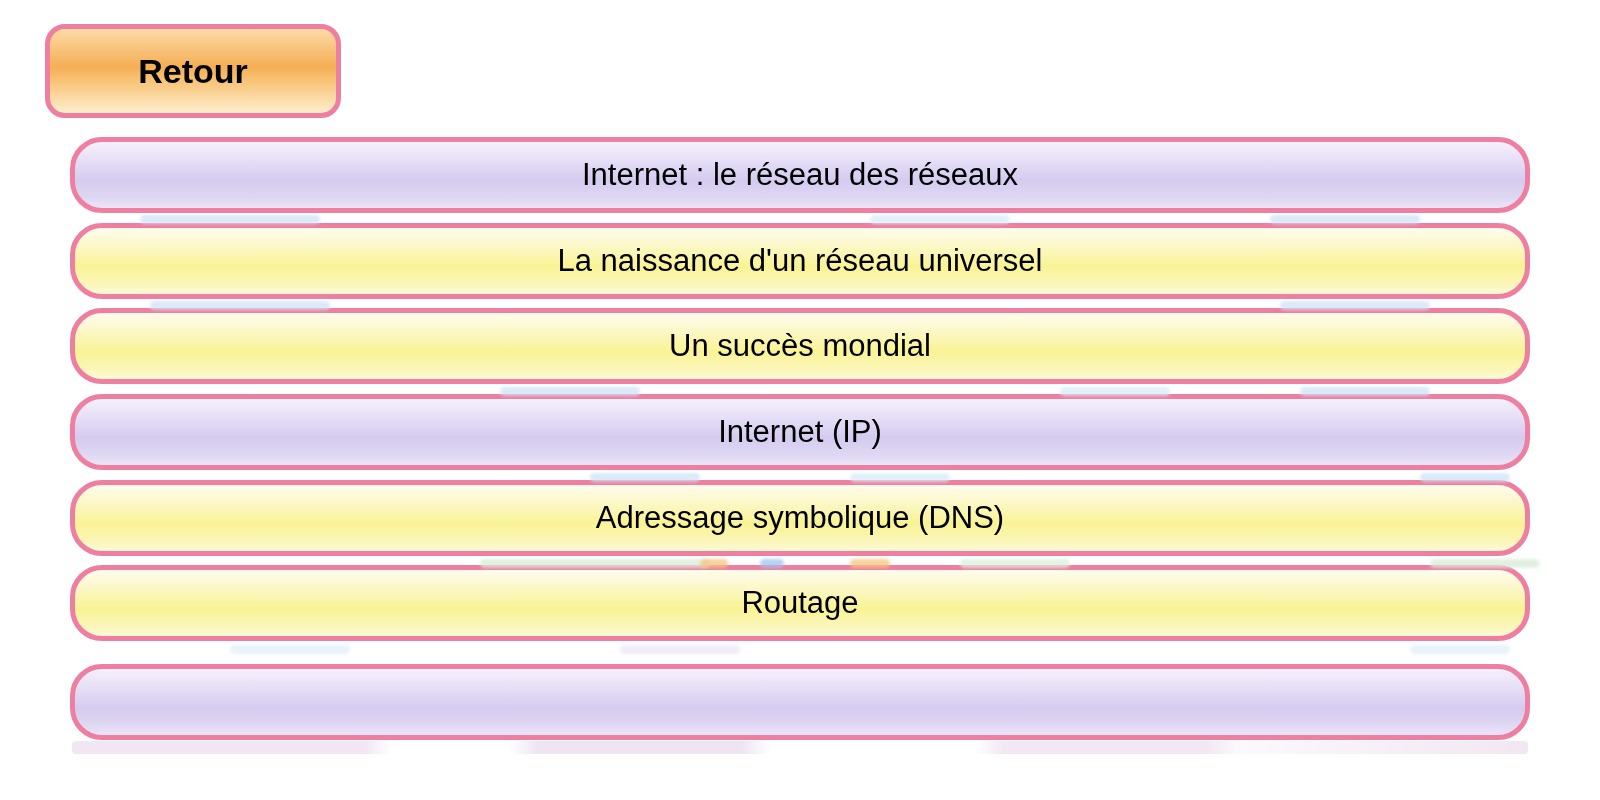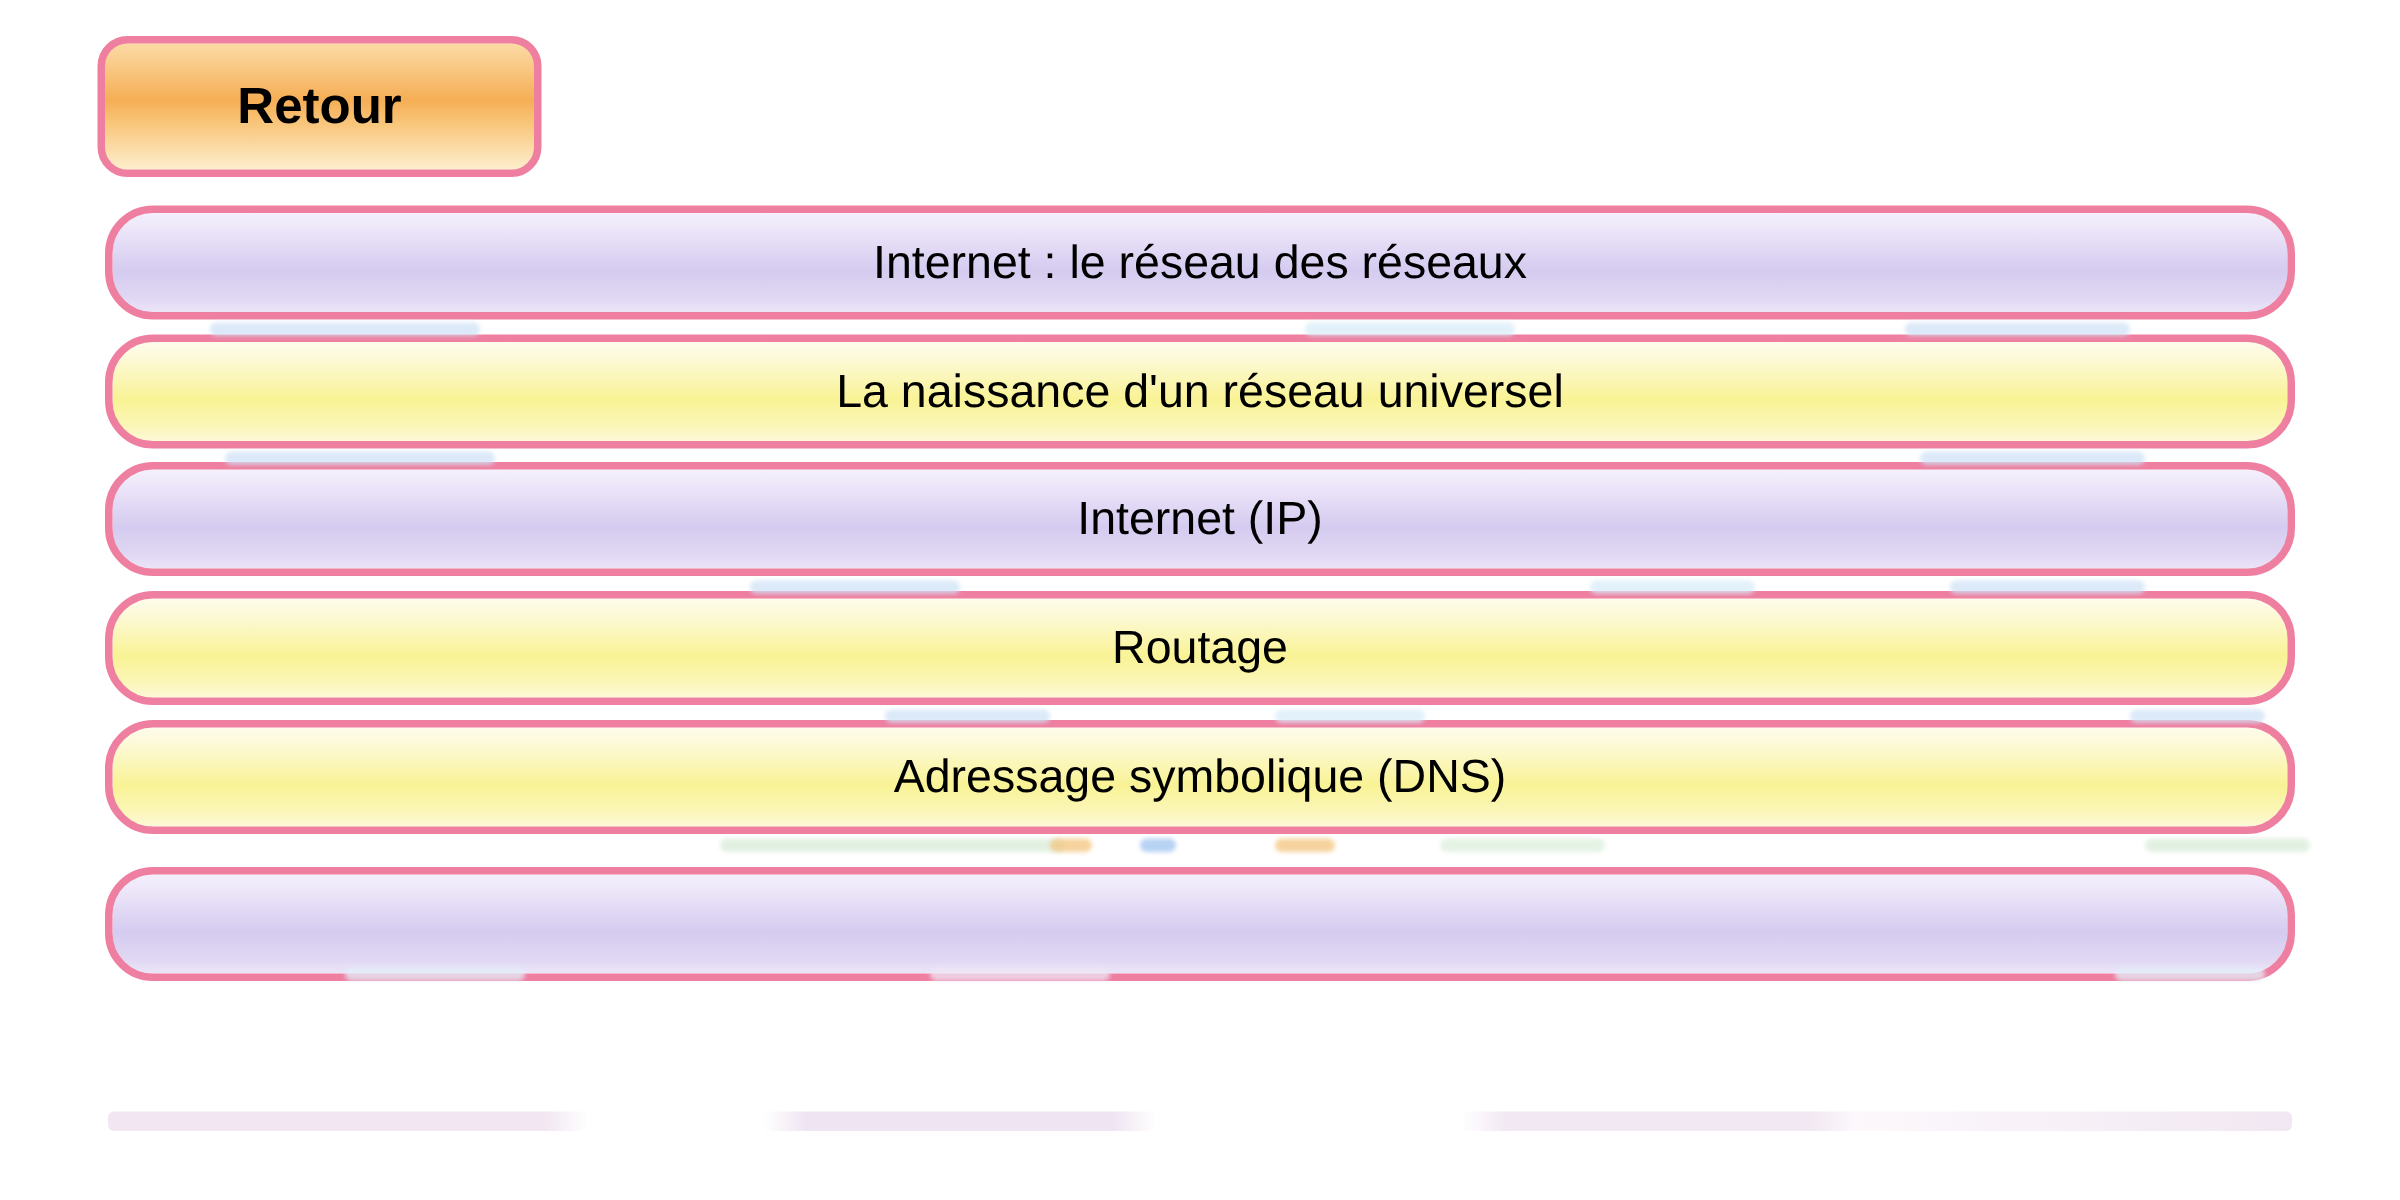--- a/index.html
+++ b/index.html
@@ -37,21 +37,21 @@
     font-family: inherit;
     font-size: 34px;
     font-weight: 700;
     color: #000000;
     padding: 0;
     cursor: pointer;
     display: flex;
     align-items: center;
     justify-content: center;
   }
-  .btn-back { flex: 0 0 296px; margin-left: 20px; }
+  .btn-back { flex: 0 0 296px; }
   .btn-connect { flex: 1 1 auto; }
   
   .menu {
     position: absolute;
     left: 70px;
     top: 137px;
     width: 1460px;
     display: flex;
     flex-direction: column;
     gap: 9.7px;
@@ -130,28 +130,31 @@
     <button class="btn btn-back">Retour</button>
   </div>
 
   <div class="menu" id="menu">
       <button class="row purple">
     <span class="row-label">Internet : le réseau des réseaux</span>
   </button>
       <button class="row yellow">
     <span class="row-label">La naissance d'un réseau universel</span>
   </button>
+      <button class="row yellow">
+    <span class="row-label">Un succès mondial</span>
+  </button>
       <button class="row purple">
     <span class="row-label">Internet (IP)</span>
   </button>
       <button class="row yellow">
-    <span class="row-label">Routage</span>
+    <span class="row-label">Adressage symbolique (DNS)</span>
   </button>
       <button class="row yellow">
-    <span class="row-label">Adressage symbolique (DNS)</span>
+    <span class="row-label">Routage</span>
   </button>
       <button class="row purple partial">
     <span class="row-label"></span>
   </button>
     </div>
 
   <div class="haze"></div>
   <div class="bottom-crop-fade"></div>
 <i class="smudge" style="left: 140px; top: 215px; width: 180px; background: rgb(207, 226, 246);"></i>
     <i class="smudge" style="left: 870px; top: 215px; width: 140px; background: rgb(216, 236, 248);"></i>

